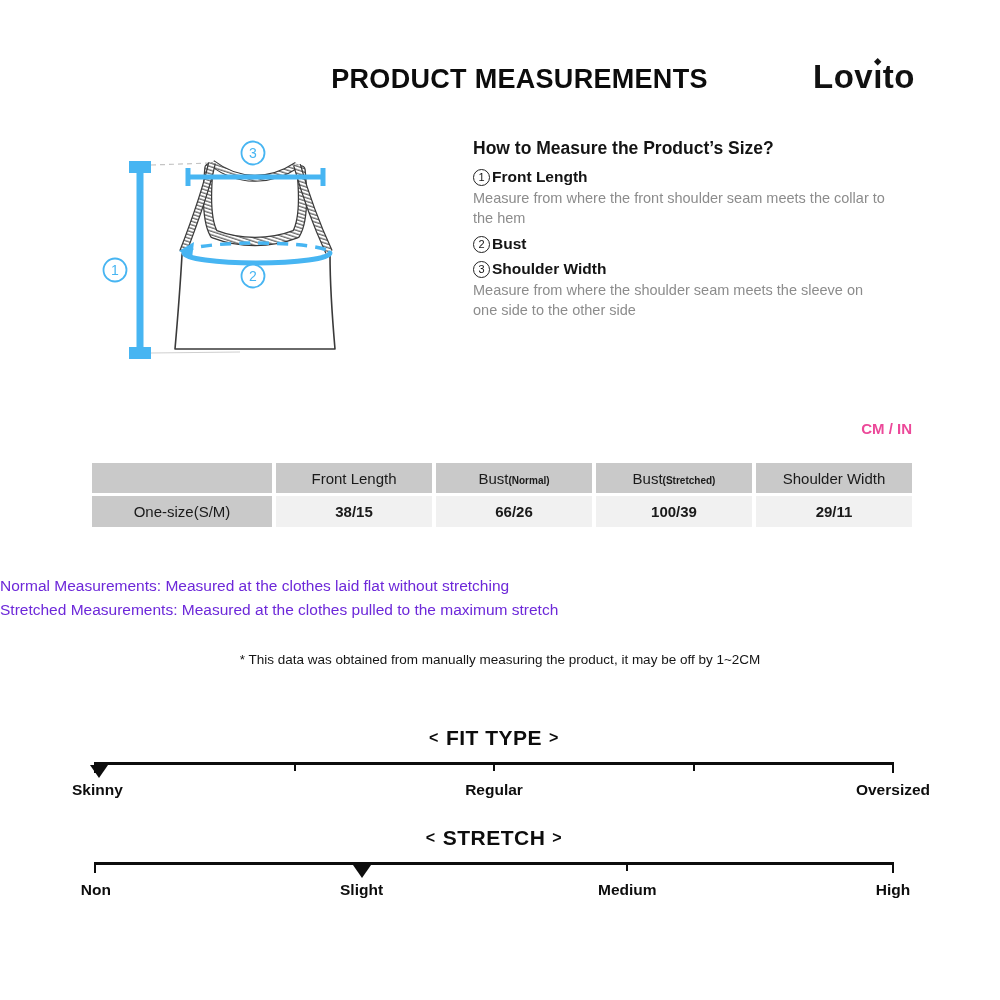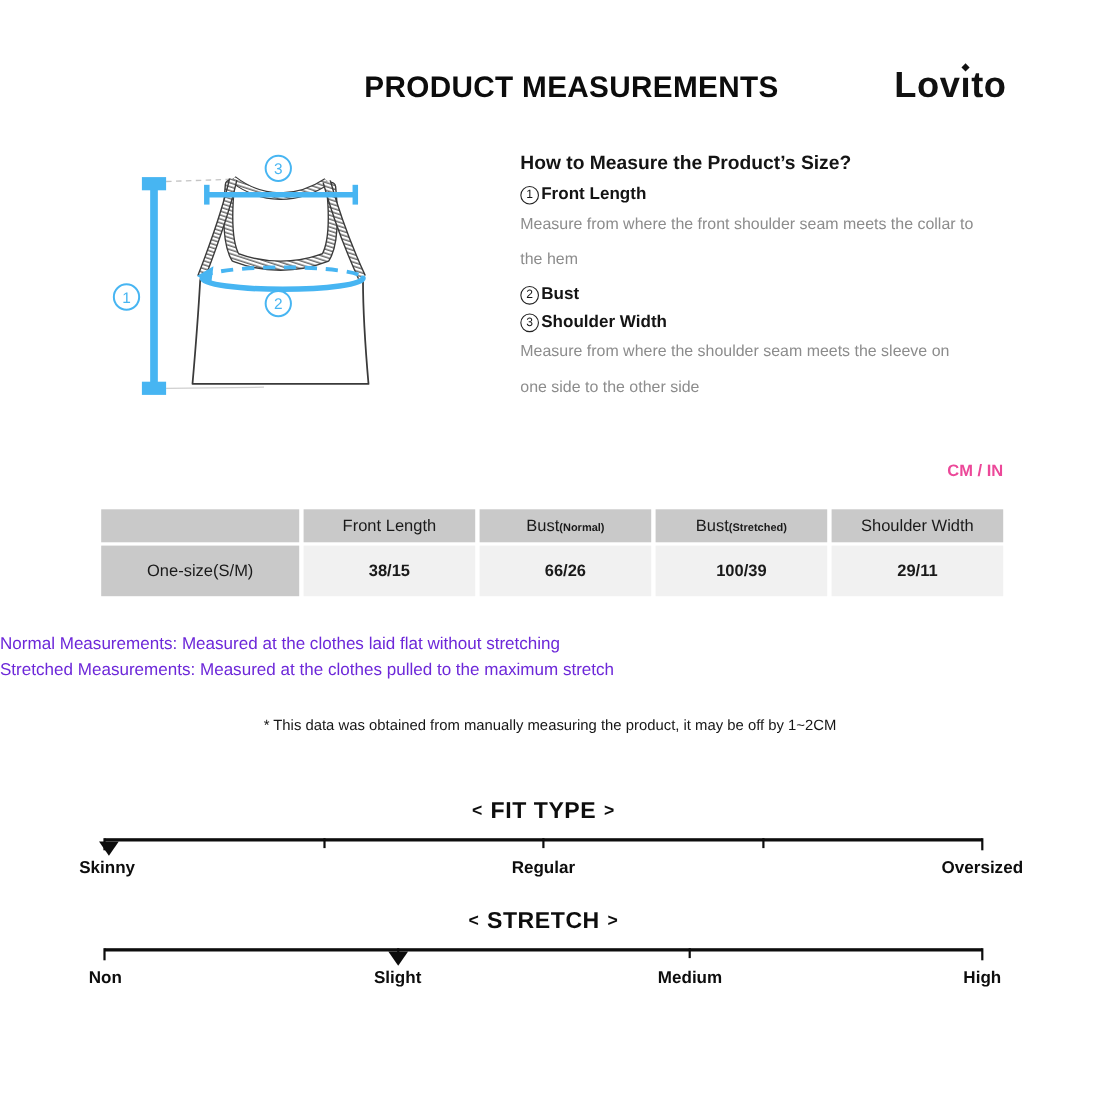--- a/index.html
+++ b/index.html
@@ -13,28 +13,28 @@
   .brand .i-dot { position:absolute; left:50%; top:-1px; transform:translateX(-50%); font-size:9px; line-height:9px; }
 
   
   .diagram { position:absolute; left:90px; top:130px; width:350px; height:250px; }
 
   
   .howto { position:absolute; left:445px; top:138px; width:470px;margin-left:28px; }
   .howto h2 { font-size:17.5px; font-weight:bold; color:#141414; margin-bottom:9px; }
   .howto .item-head { display:flex; align-items:center; font-size:15.5px; font-weight:bold; color:#141414; margin-top:7px; }
   .circnum { display:inline-flex; width:17px; height:17px; border:1.3px solid #222; border-radius:50%; align-items:center; justify-content:center; font-size:11px; font-weight:normal; margin-right:2px; flex:0 0 auto; }
-  .howto .desc { width:418px; font-size:14.5px; color:#8c8c8c; line-height:32px; margin-top:2px; }
+  .howto .desc { width:418px; font-size:14.5px; color:#8c8c8c; line-height:20px; margin-top:2px; }
 
   
   .units { position:absolute; right:88px; top:420px; font-size:15px; font-weight:bold; color:#ec4899; }
   .meas-table { position:absolute; left:92px; top:463px; width:820px; display:grid; grid-template-columns:180px repeat(4,1fr); column-gap:4px; row-gap:3px; }
   .cell { display:flex; align-items:center; justify-content:center; font-size:15px; color:#1a1a1a; }
   .th { background:#c9c9c9; height:30px; font-weight:normal; }
-  .td { background:#f1f1f1; height:46px; font-weight:bold; }
+  .td { background:#f1f1f1; height:31px; font-weight:bold; }
   .td.size { background:#c9c9c9; font-weight:normal; }
   .th .sub { font-size:10px; font-weight:bold; margin-top:4px;text-align:right; }
 
   
   .notes { position:absolute; left:0; right:0; top:574px; text-align:left; font-size:15.5px; line-height:23.5px; color:#6d28d9; }
   .disclaimer { position:absolute; left:0; right:0; top:652px; text-align:center; font-size:13.5px; color:#151515; }
 
   
   .scale { position:absolute; left:95px; width:798px; }
   .scale-title { text-align:center; font-size:21px; font-weight:bold; letter-spacing:.5px; color:#0d0d0d; }

